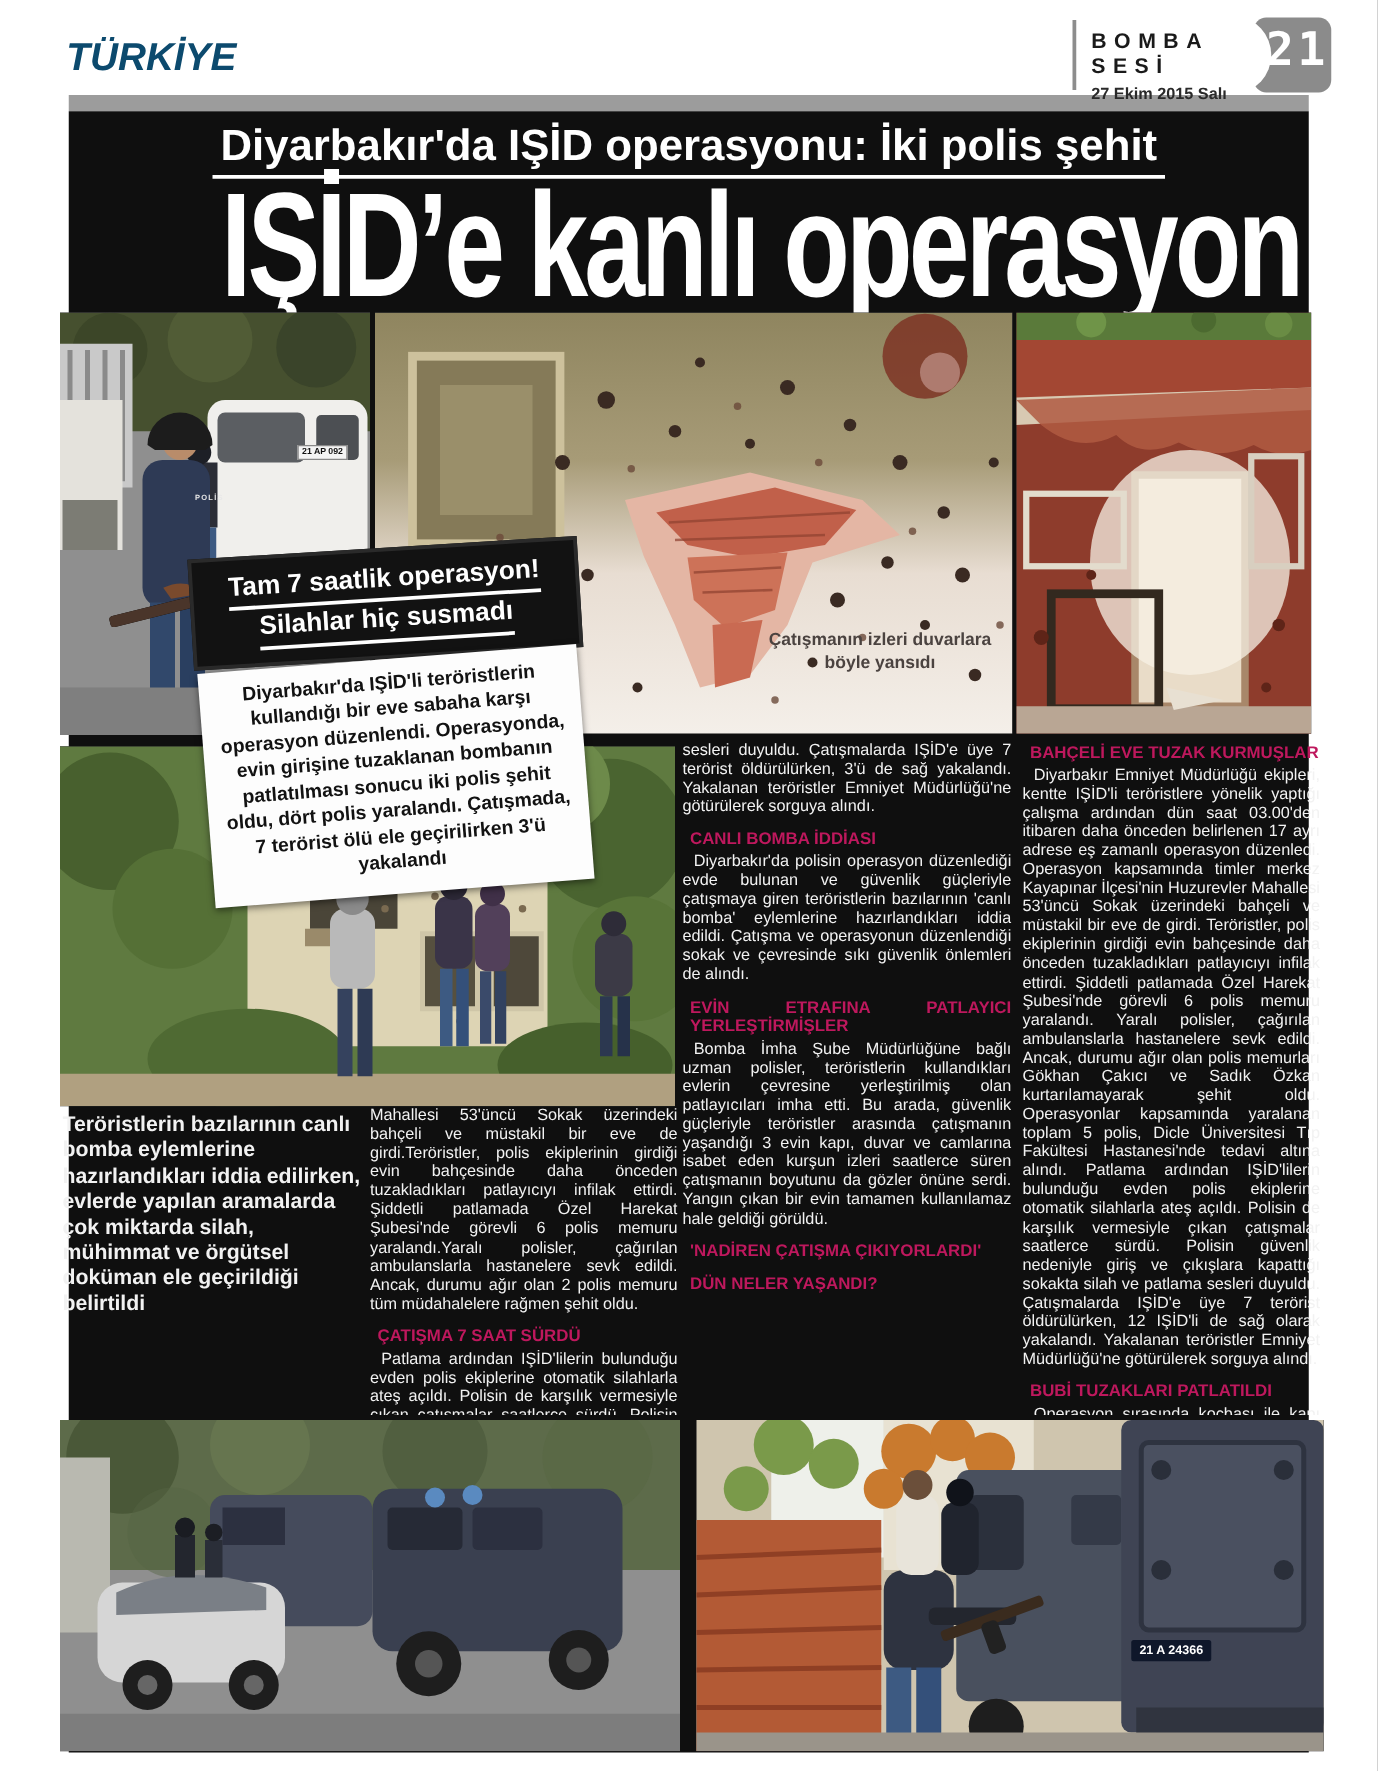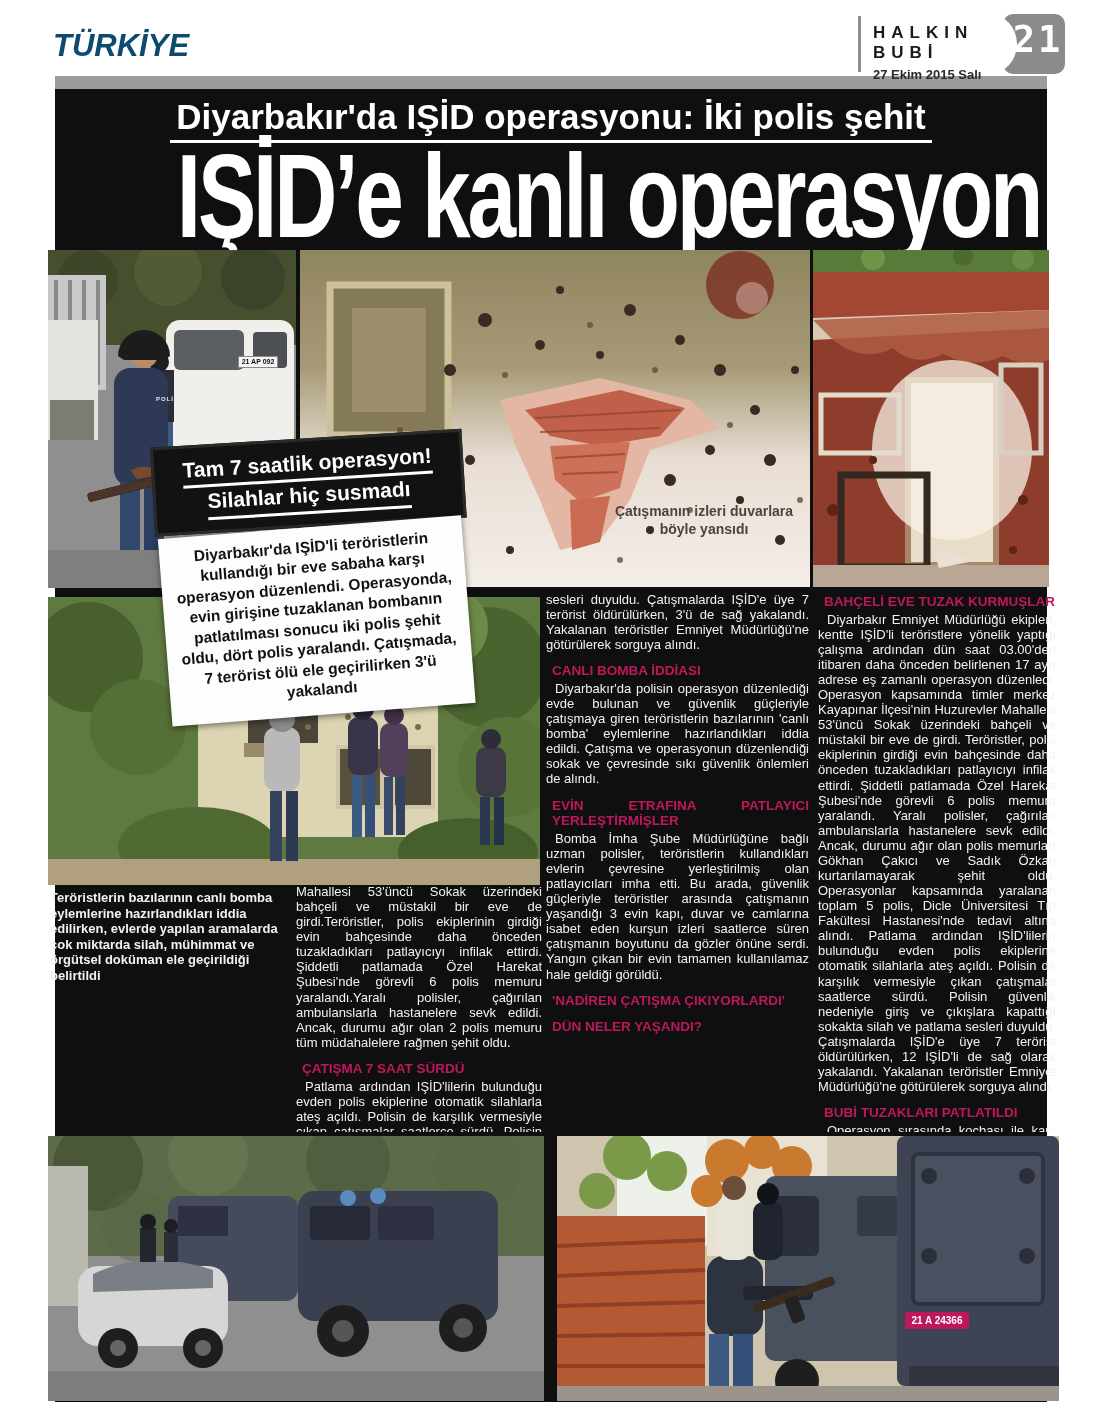--- a/index.html
+++ b/index.html
@@ -29,21 +29,21 @@
   .headline-wrap{left:55px;top:128px;width:992px;text-align:center;white-space:nowrap;}
   .headline{display:inline-block;color:#fff;font-size:112px;font-weight:bold;
             letter-spacing:-4px;transform:scale(0.78,1.06);transform-origin:center top;}
 
   
   .photo{overflow:hidden;background:#333;}
   .photo svg{display:block;width:100%;height:100%;}
   .plate{position:absolute;font-weight:bold;text-align:center;overflow:hidden;}
   .plate-van{left:190px;top:106px;width:38px;height:10px;background:#f4f4f4;color:#111;
              font-size:7px;line-height:10px;border:1px solid #888;}
-  .plate-armored{left:348px;top:176px;width:64px;height:17px;background:#be185d;color:#fff;
+  .plate-armored{left:348px;top:176px;width:64px;height:17px;background:#0f172a;color:#fff;
              font-size:10px;line-height:17px;border-radius:2px;}
   .vest-label{left:108px;top:146px;font-size:6px;color:#e8e8e8;font-weight:bold;
               letter-spacing:1px;}
   .wall-caption{left:595px;top:502px;width:218px;text-align:center;color:#4b4340;
                 font-size:14px;font-weight:bold;line-height:1.3;}
 
   
   .infobox{left:158px;top:438px;width:312px;transform:rotate(-3.5deg);z-index:5;}
   .infobox-title{background:#121212;color:#fff;text-align:center;padding:8px 6px 10px;
                  border:3px solid #2a2a2a;}
@@ -53,31 +53,31 @@
                 font-weight:bold;line-height:1.32;padding:10px 8px 14px;margin:0 4px;
                 transform:rotate(-1deg);box-shadow:0 2px 6px rgba(0,0,0,.5);}
 
   
   .col{color:#f2f2f2;font-size:13px;line-height:1.16;text-align:justify;overflow:hidden;}
   .col p{margin:0 0 2px;text-indent:9px;}
   .col h4{font-size:13.5px;margin:11px 0 2px;padding-left:6px;color:#be185d;}
   .left-art{color:#f2f2f2;overflow:hidden;}
   .left-art h2{font-size:26px;margin:0 0 8px;display:inline-block;
                border-bottom:3px solid #fff;padding-bottom:2px;color:#fff;}
-  .left-art .intro{font-size:13px;font-weight:bold;line-height:1.2;margin:2px 0 10px;}
+  .left-art .intro{font-size:17px;font-weight:bold;line-height:1.2;margin:2px 0 10px;}
 </style>
 </head>
 <body>
 
 <div class="page">
 
   <div class="abs section-label">TÜRKİYE</div>
   <div class="abs gray-bar"></div>
   <div class="abs masthead-box">
-    <div class="masthead">HALKIN BUBİ</div>
+    <div class="masthead">BOMBA SESİ</div>
     <div class="edition-date">27 Ekim 2015 Salı</div>
   </div>
   <div class="abs page-tab"></div>
   <div class="abs page-tab-notch"></div>
   <div class="abs page-num">21</div>
 
   <div class="abs black-zone"></div>
 
   <div class="abs headline-wrap">
     <span class="headline">IŞİD’e kanlı operasyon</span>

